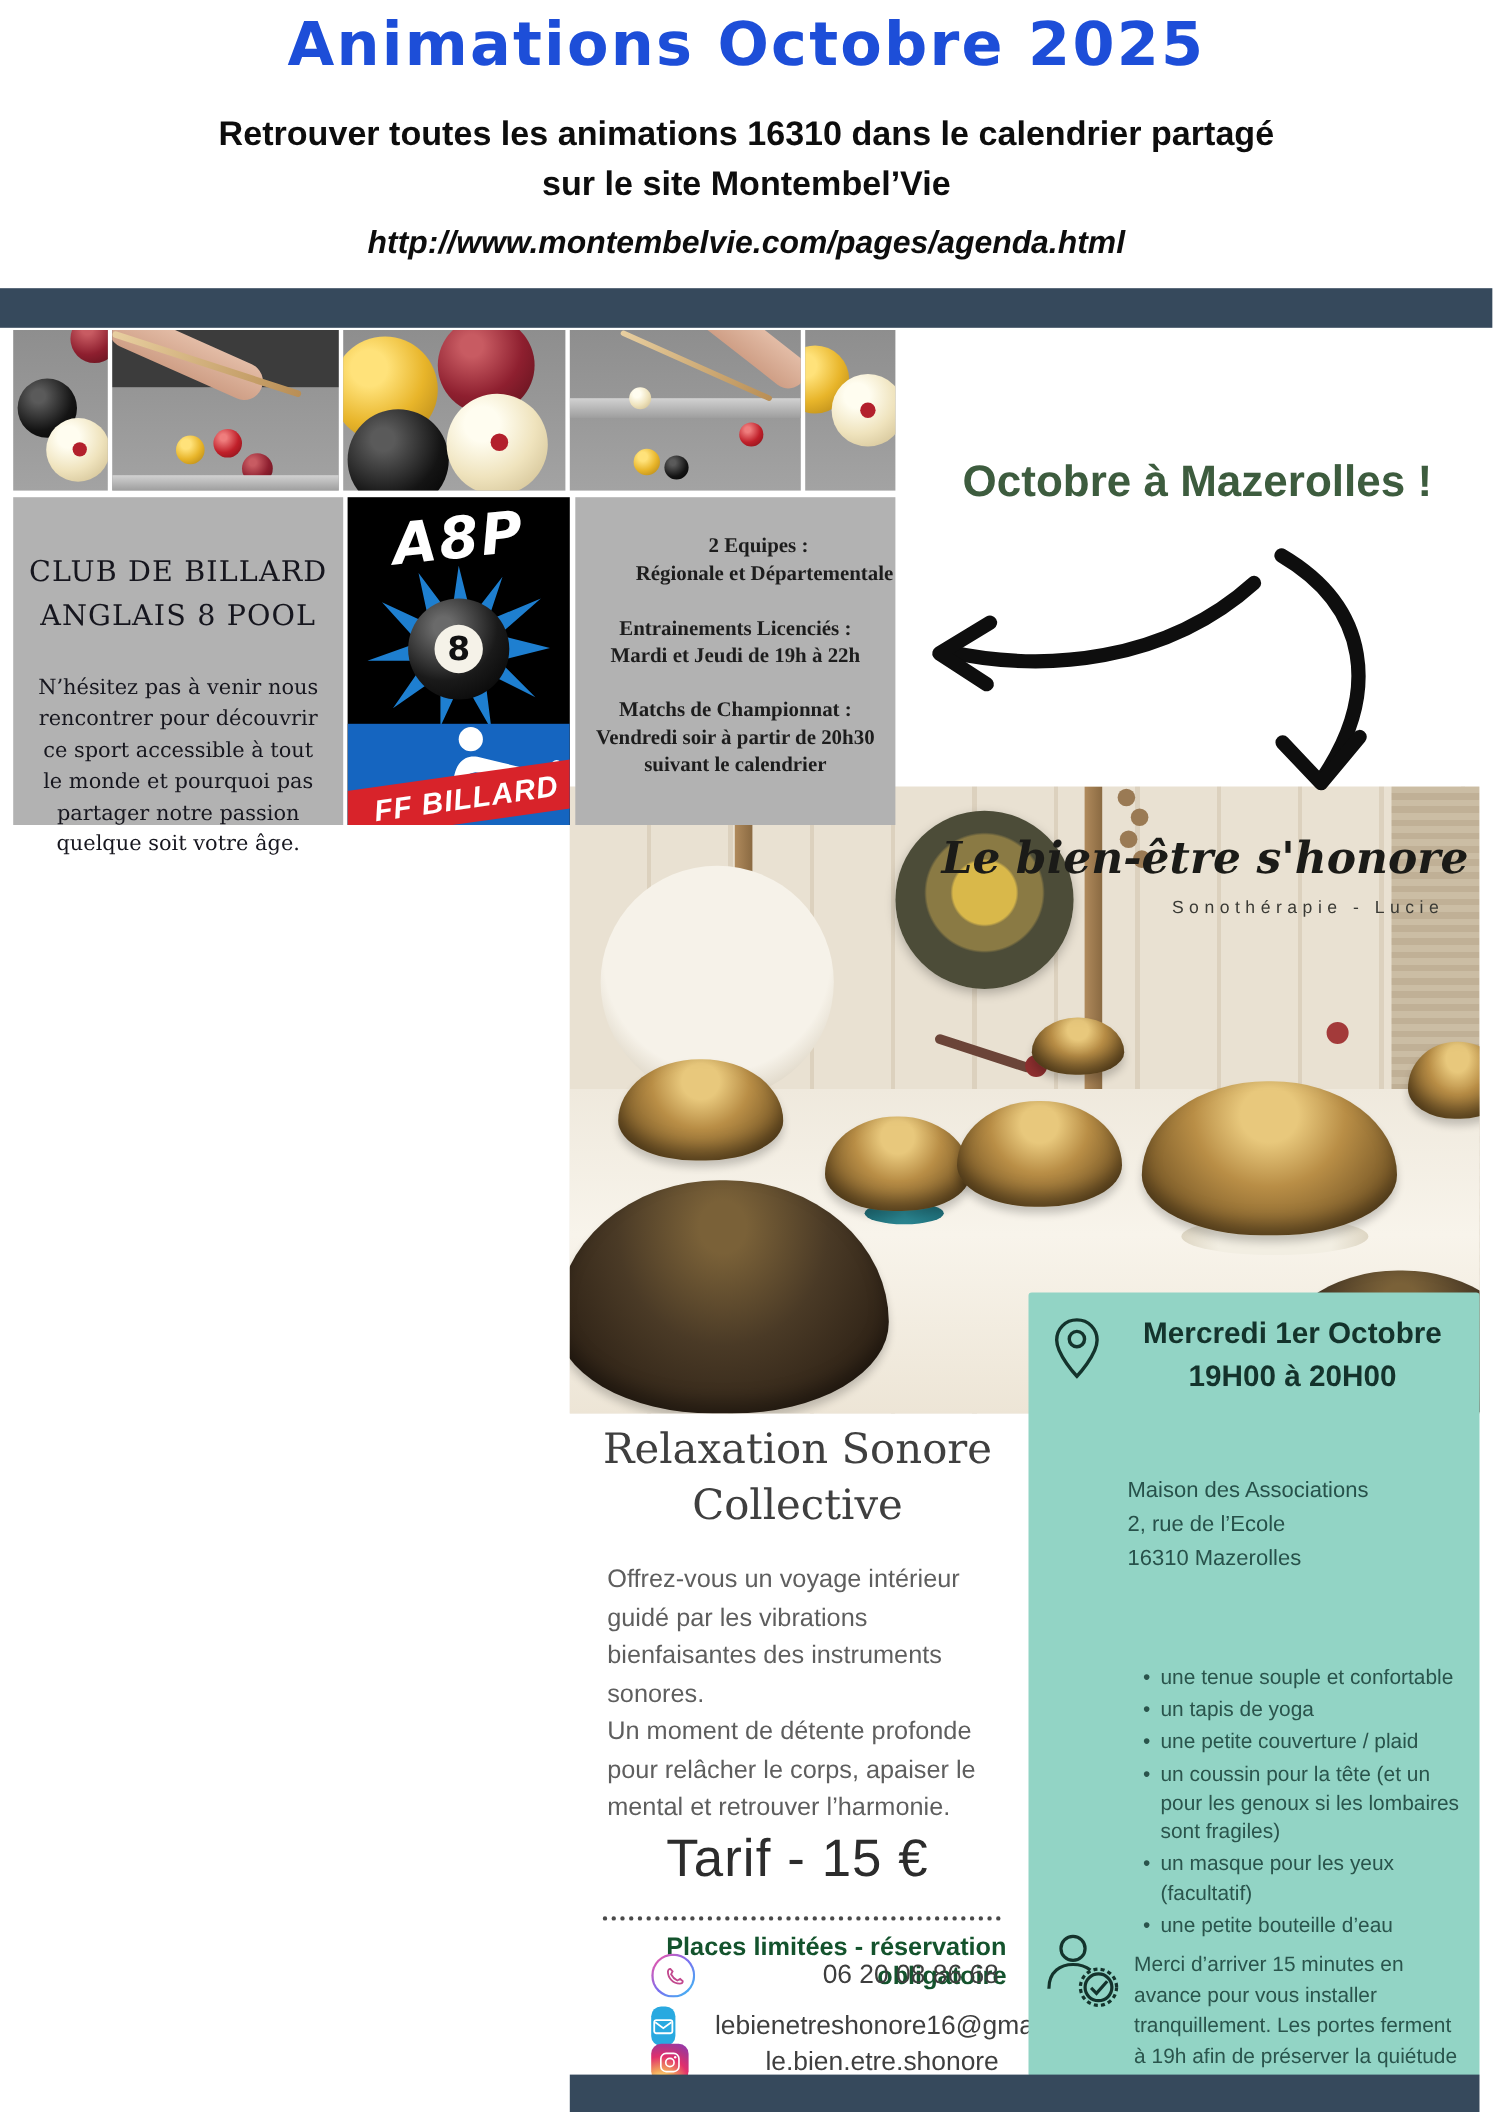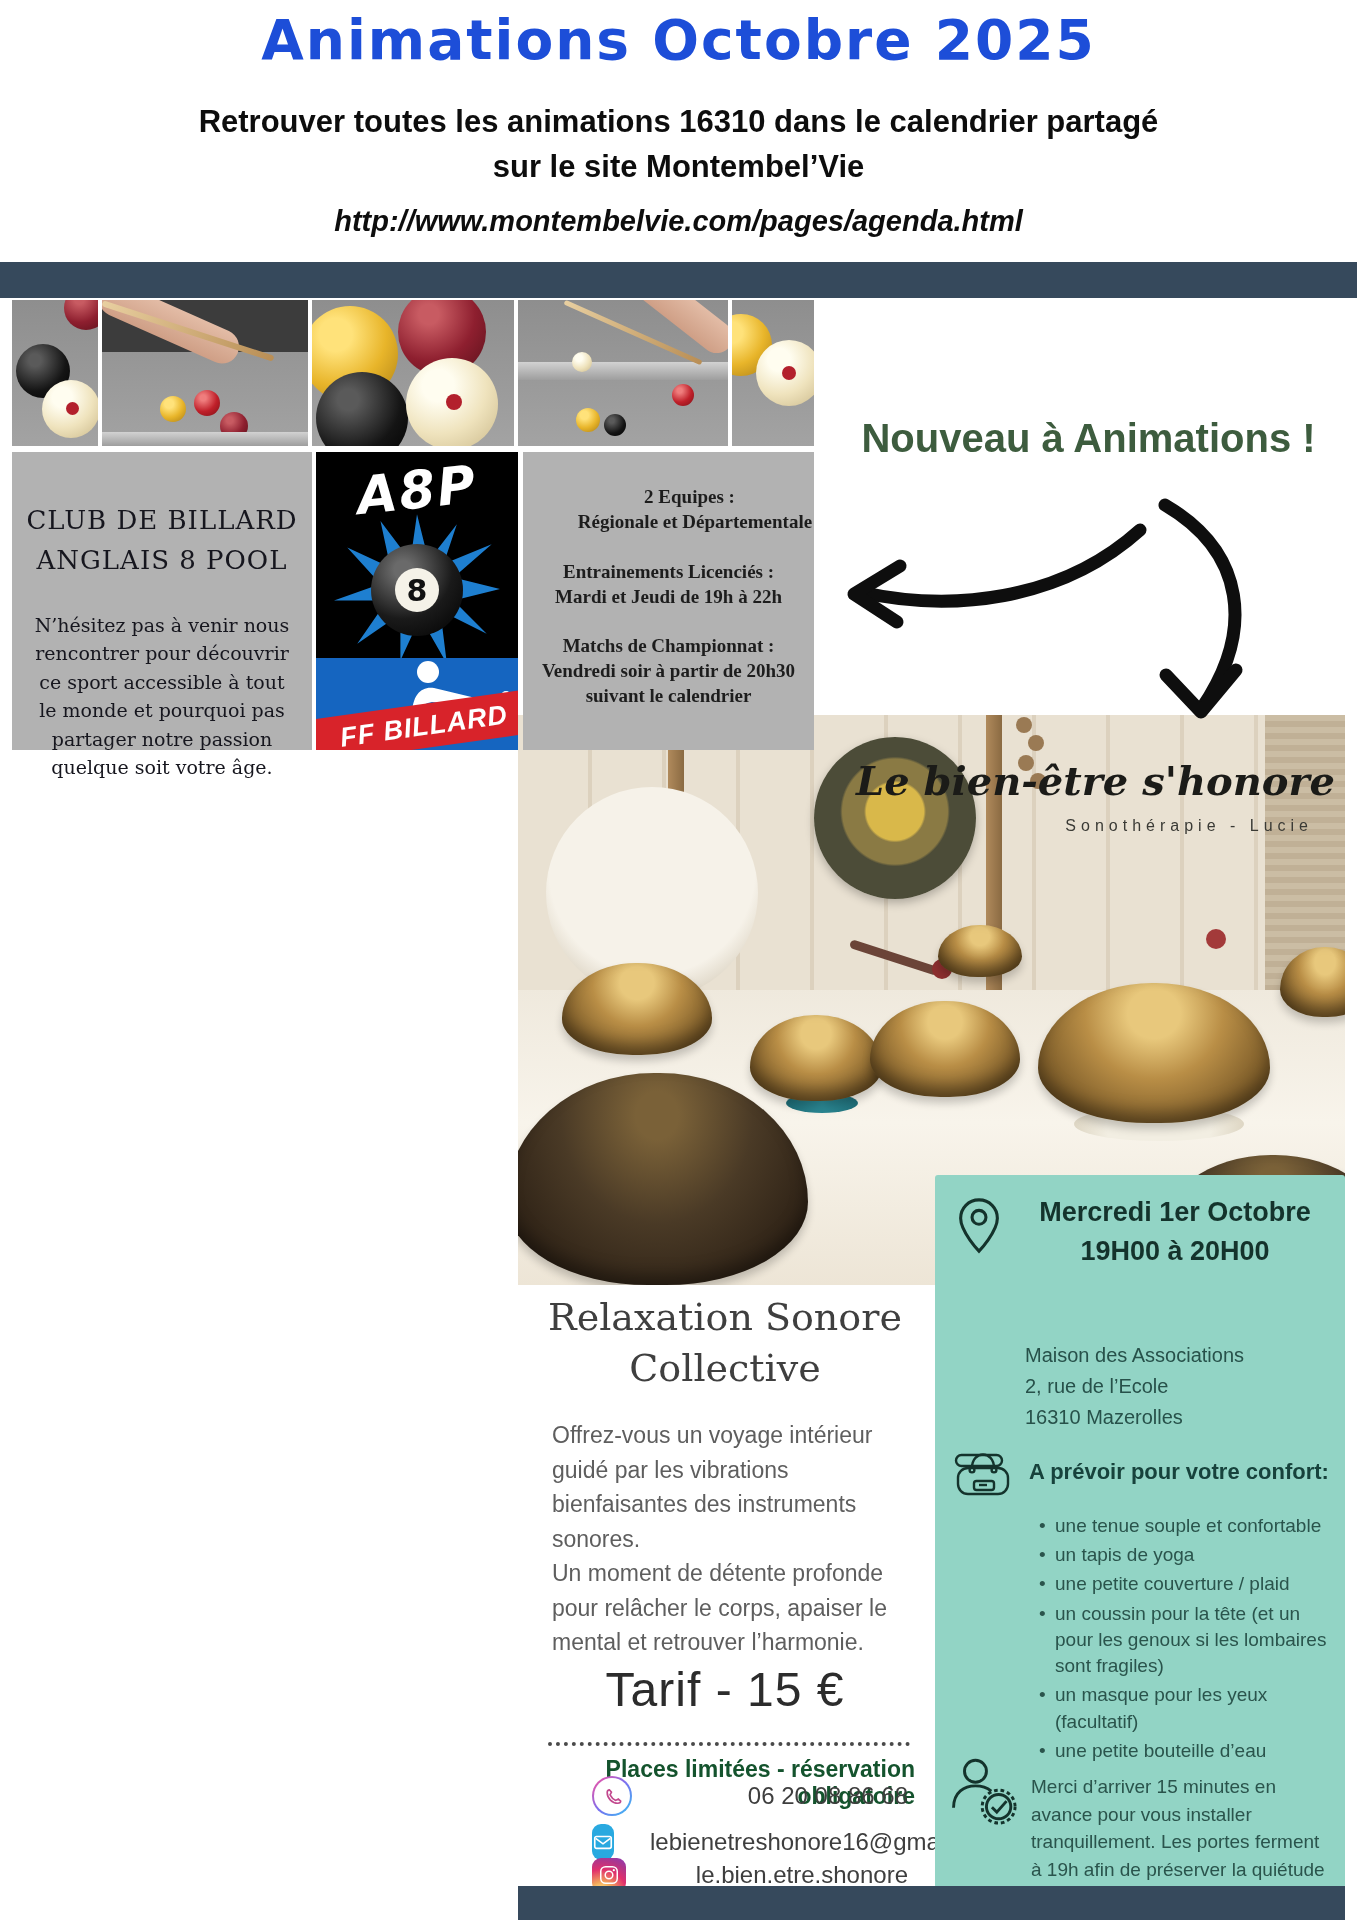--- a/index.html
+++ b/index.html
@@ -225,21 +225,21 @@
     <div class="sched-group">
       <div class="sched-title">Entrainements Licenciés :</div>
       <div class="sched-detail">Mardi et Jeudi de 19h à 22h</div>
     </div>
     <div class="sched-group">
       <div class="sched-title">Matchs de Championnat :</div>
       <div class="sched-detail">Vendredi soir à partir de 20h30 suivant le calendrier</div>
     </div>
   </div>
 
-  <div class="new-banner">Nouveau à Animations !</div>
+  <div class="new-banner">Octobre à Mazerolles !</div>
   <svg class="arrows" viewBox="0 0 557 280">
     <g fill="none" stroke="#0e0e0e" stroke-width="13" stroke-linecap="round" stroke-linejoin="round">
       <path d="M 340 60 C 260 132 150 142 60 122"></path>
       <path d="M 100 96 L 54 124 L 97 152"></path>
       <path d="M 365 35 C 445 82 455 160 402 238"></path>
       <path d="M 366 205 L 401 242 L 436 200"></path>
     </g>
   </svg>
 
   <div class="sound-photo">
@@ -279,32 +279,20 @@
       <div class="ev-date">
         <div>Mercredi 1er Octobre</div>
         <div>19H00 à 20H00</div>
       </div>
     </div>
     <div class="ev-address">
       <div>Maison des Associations</div>
       <div>2, rue de l’Ecole</div>
       <div>16310 Mazerolles</div>
     </div>
-    <div class="ev-row3">
-      <svg class="ev-bag" viewBox="0 0 64 64" fill="none" stroke="#14332c" stroke-width="2.4">
-        <rect x="5" y="12" width="46" height="11" rx="5.5"></rect>
-        <rect x="7" y="25" width="50" height="26" rx="10"></rect>
-        <path d="M21 25 C21 7 43 7 43 25"></path>
-        <circle cx="21" cy="27" r="2.4"></circle>
-        <circle cx="43" cy="27" r="2.4"></circle>
-        <rect x="23" y="38" width="20" height="9" rx="2.5"></rect>
-        <path d="M28 42 h8"></path>
-      </svg>
-      <div class="ev-confort">A prévoir pour votre confort:</div>
-    </div>
     <ul class="ev-list">
       <li>une tenue souple et confortable</li>
       <li>un tapis de yoga</li>
       <li>une petite couverture / plaid</li>
       <li>un coussin pour la tête (et un pour les genoux si les lombaires sont fragiles)</li>
       <li>un masque pour les yeux (facultatif)</li>
       <li>une petite bouteille d’eau</li>
     </ul>
     <div class="ev-row4">
       <svg class="ev-person" viewBox="0 0 64 64" fill="none" stroke="#14332c" stroke-width="2.4">

